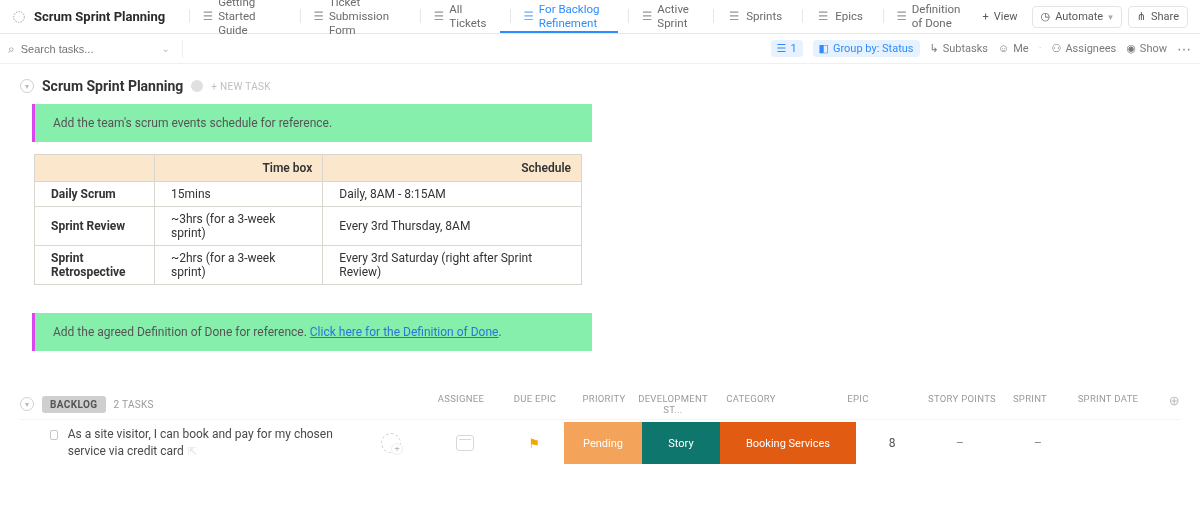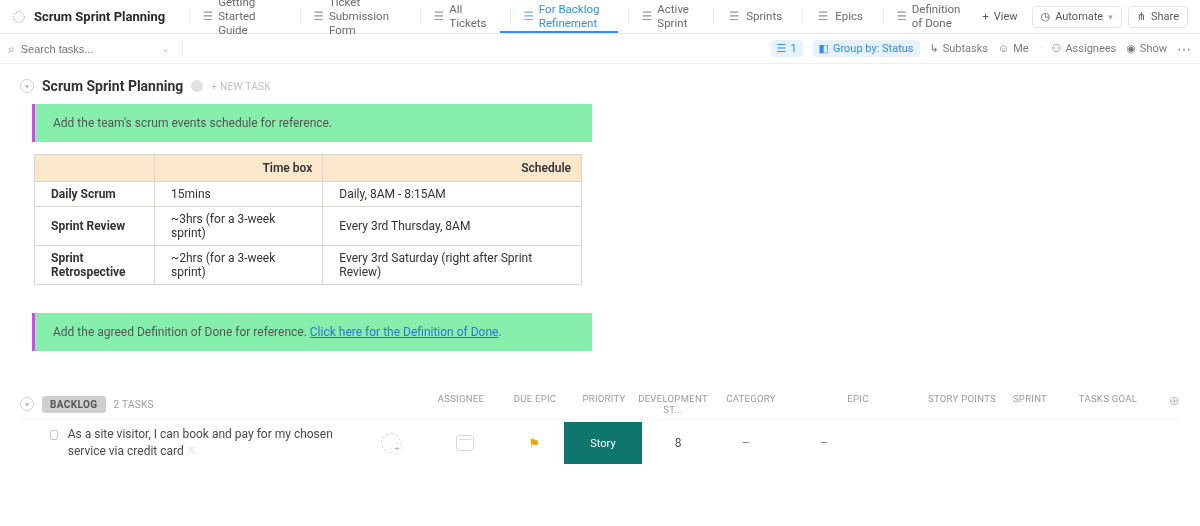--- a/index.html
+++ b/index.html
@@ -302,43 +302,49 @@
       <span class="task-count">2 TASKS</span>
       <div class="col-headers" id="colheaders">
           <span class="ch assignee">ASSIGNEE</span>
           <span class="ch due">DUE EPIC</span>
           <span class="ch prio">PRIORITY</span>
           <span class="ch dev">DEVELOPMENT ST...</span>
           <span class="ch cat">CATEGORY</span>
           <span class="ch epic">EPIC</span>
           <span class="ch sp">STORY POINTS</span>
           <span class="ch sprint">SPRINT</span>
-          <span class="ch goal">TASKS GOAL</span>
+          <span class="ch goal">SPRINT DATE</span>
           <span class="ch plus">⊕</span>
         </div>
     </div>
     <div class="tasks" id="tasks">
         <div class="task-row">
           <div class="row-left">
             <span class="sq"></span>
             <div><span class="task-name">As a site visitor, I can book and pay for my chosen service via credit card</span><span class="hover-icons">
                 <span style="opacity:.5">⇱</span>
               </span></div>
           </div>
           <div class="cell assignee">
             <span class="avatar-ph"></span>
           </div>
           <div class="cell due">
             <span class="cal-ph"></span>
           </div>
           <div class="cell prio">
             <span class="flag orange">⚑</span>
           </div>
+          <div class="cell dev">
+            <div class="tag-box" style="background:#f3a45a">Pending</div>
+          </div>
           <div class="cell cat">
             <div class="tag-box" style="background:#0f766e">Story</div>
+          </div>
+          <div class="cell epic">
+            <div class="tag-box" style="background:#e25b12">Booking Services</div>
           </div>
           <div class="cell sp">8</div>
           <div class="cell sprint">–</div>
           <div class="cell goal">–</div>
           <div class="cell more"></div>
         </div>
       </div>
 
   </div>
 </div>

